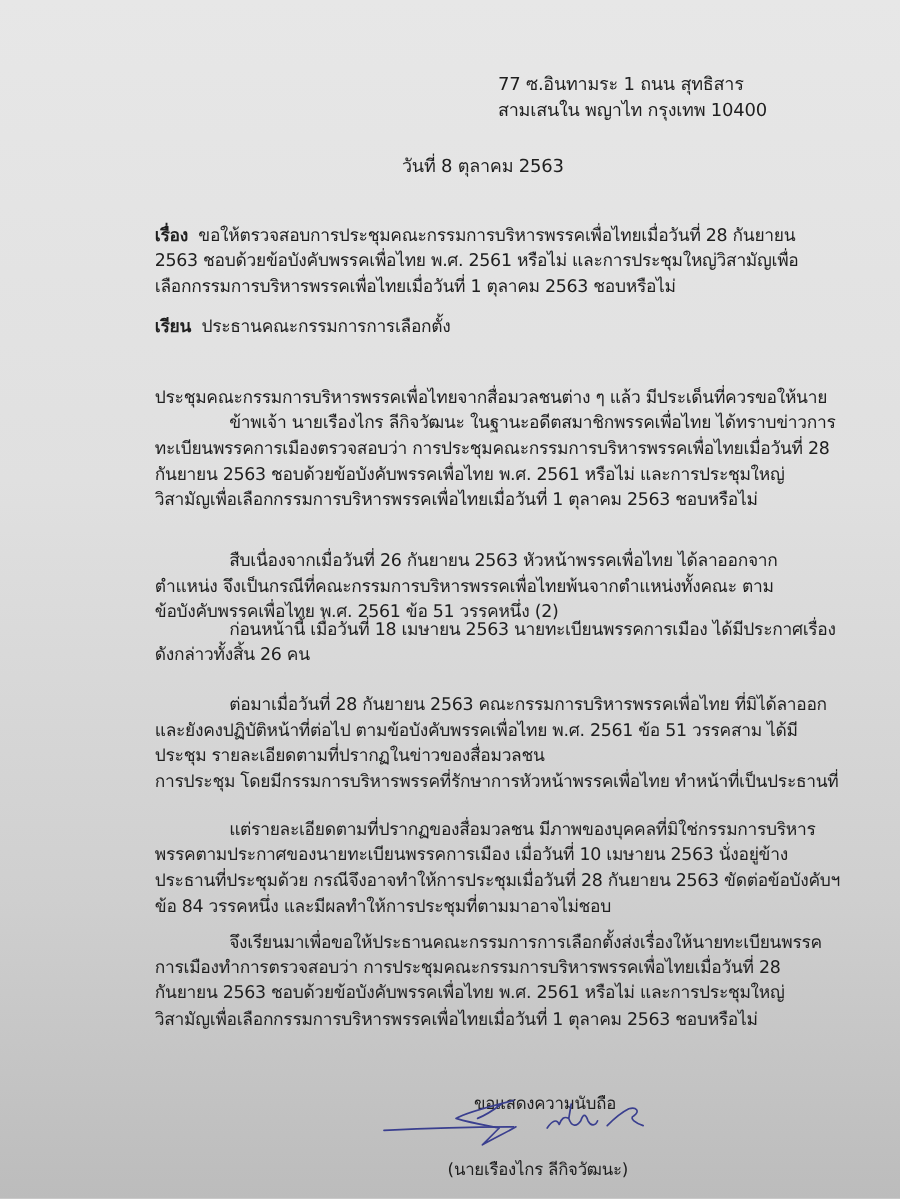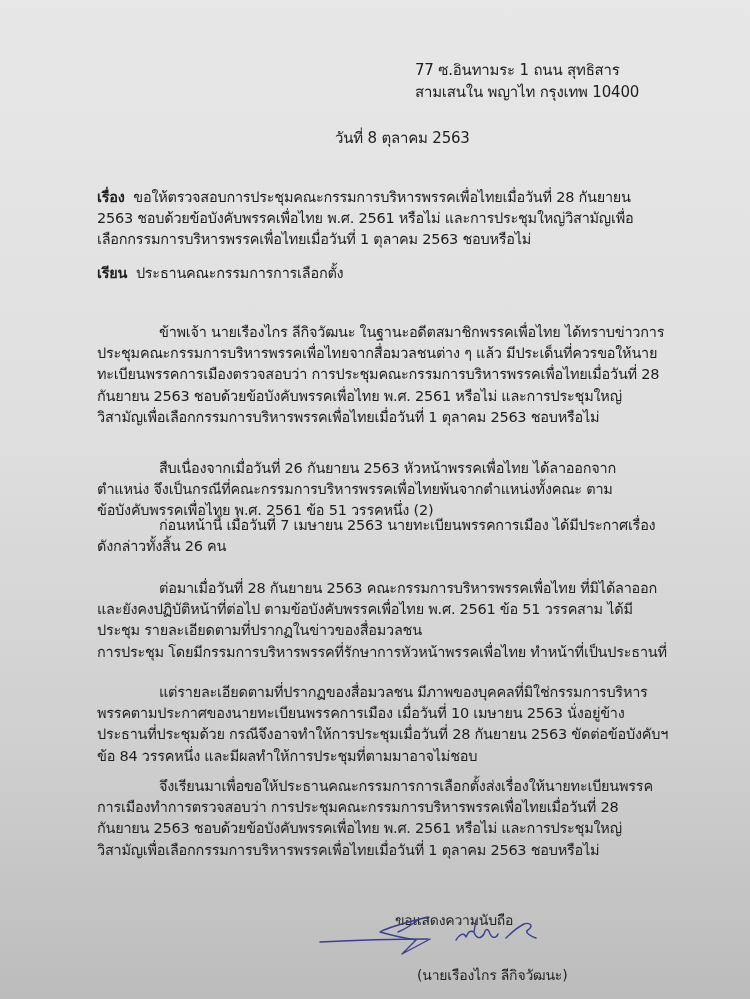--- a/index.html
+++ b/index.html
@@ -8,24 +8,24 @@
     background: linear-gradient(to bottom, #e7e7e7 0%, #e0e0e0 40%, #cfcfcf 75%, #bcbcbc 100%);
     font-family: "DejaVu Sans", "Liberation Sans", sans-serif;
     color:#1e1e1e;
   }
   .page { position:absolute; left:0; top:0; width:750px; height:999px; }
   .line { position:absolute; white-space:nowrap; font-size:14.5px; line-height:21px; letter-spacing:-0.2px; }
   .addr { left:415px; font-size:15px; }
   .date { left:335px; font-size:15px; }
   .lbl { font-weight:bold; }
   .para { position:absolute; left:97px; width:615px; font-size:14.5px; line-height:21.2px; letter-spacing:-0.25px; }
-  .para .l { display:block; white-space:nowrap; }
+  .para .l { display:block; white-space:nowrap;margin-left:32px; }
   .para .first { padding-left:62px; }
   .closing { left:395px; font-size:14px;margin-top:25px; }
-  .signame { left:373px; font-size:14px;margin-left:44px; }
+  .signame { left:373px; font-size:14px; }
   .sig { position:absolute; left:318px; top:912px; width:240px; height:50px; }
 </style>
 </head>
 <body>
 
 <div class="page">
 
   <div class="line addr" style="top:60px">77 ซ.อินทามระ 1 ถนน สุทธิสาร</div>
   <div class="line addr" style="top:82px">สามเสนใน พญาไท กรุงเทพ 10400</div>
 
@@ -35,35 +35,35 @@
     <span class="l"><span class="lbl">เรื่อง</span>&nbsp;&nbsp;<span>ขอให้ตรวจสอบการประชุมคณะกรรมการบริหารพรรคเพื่อไทยเมื่อวันที่ 28 กันยายน</span></span>
     <span class="l">2563 ชอบด้วยข้อบังคับพรรคเพื่อไทย พ.ศ. 2561 หรือไม่ และการประชุมใหญ่วิสามัญเพื่อ</span>
     <span class="l">เลือกกรรมการบริหารพรรคเพื่อไทยเมื่อวันที่ 1 ตุลาคม 2563 ชอบหรือไม่</span>
   </div>
 
   <div class="para" style="top:263px">
     <span class="l"><span class="lbl">เรียน</span>&nbsp;&nbsp;<span>ประธานคณะกรรมการการเลือกตั้ง</span></span>
   </div>
 
   <div class="para" style="top:322px">
+    <span class="l">ประชุมคณะกรรมการบริหารพรรคเพื่อไทยจากสื่อมวลชนต่าง ๆ แล้ว มีประเด็นที่ควรขอให้นาย</span>
     <span class="l first">ข้าพเจ้า นายเรืองไกร ลีกิจวัฒนะ ในฐานะอดีตสมาชิกพรรคเพื่อไทย ได้ทราบข่าวการ</span>
-    <span class="l">ประชุมคณะกรรมการบริหารพรรคเพื่อไทยจากสื่อมวลชนต่าง ๆ แล้ว มีประเด็นที่ควรขอให้นาย</span>
     <span class="l">ทะเบียนพรรคการเมืองตรวจสอบว่า การประชุมคณะกรรมการบริหารพรรคเพื่อไทยเมื่อวันที่ 28</span>
     <span class="l">กันยายน 2563 ชอบด้วยข้อบังคับพรรคเพื่อไทย พ.ศ. 2561 หรือไม่ และการประชุมใหญ่</span>
     <span class="l">วิสามัญเพื่อเลือกกรรมการบริหารพรรคเพื่อไทยเมื่อวันที่ 1 ตุลาคม 2563 ชอบหรือไม่</span>
   </div>
 
   <div class="para" style="top:458px">
     <span class="l first">สืบเนื่องจากเมื่อวันที่ 26 กันยายน 2563  หัวหน้าพรรคเพื่อไทย ได้ลาออกจาก</span>
     <span class="l">ตำแหน่ง จึงเป็นกรณีที่คณะกรรมการบริหารพรรคเพื่อไทยพ้นจากตำแหน่งทั้งคณะ ตาม</span>
     <span class="l">ข้อบังคับพรรคเพื่อไทย พ.ศ. 2561 ข้อ 51 วรรคหนึ่ง (2)</span>
   </div>
 
   <div class="para" style="top:515px">
-    <span class="l first">ก่อนหน้านี้ เมื่อวันที่ 7  เมษายน 2563 นายทะเบียนพรรคการเมือง ได้มีประกาศเรื่อง</span>
+    <span class="l first">ก่อนหน้านี้ เมื่อวันที่ 18  เมษายน 2563 นายทะเบียนพรรคการเมือง ได้มีประกาศเรื่อง</span>
     <span class="l">ดังกล่าวทั้งสิ้น 26 คน</span>
   </div>
 
   <div class="para" style="top:578px">
     <span class="l first">ต่อมาเมื่อวันที่ 28 กันยายน 2563 คณะกรรมการบริหารพรรคเพื่อไทย ที่มิได้ลาออก</span>
     <span class="l">และยังคงปฏิบัติหน้าที่ต่อไป ตามข้อบังคับพรรคเพื่อไทย พ.ศ. 2561 ข้อ 51 วรรคสาม  ได้มี</span>
     <span class="l">ประชุม รายละเอียดตามที่ปรากฏในข่าวของสื่อมวลชน</span>
     <span class="l">การประชุม โดยมีกรรมการบริหารพรรคที่รักษาการหัวหน้าพรรคเพื่อไทย ทำหน้าที่เป็นประธานที่</span>
   </div>
 

